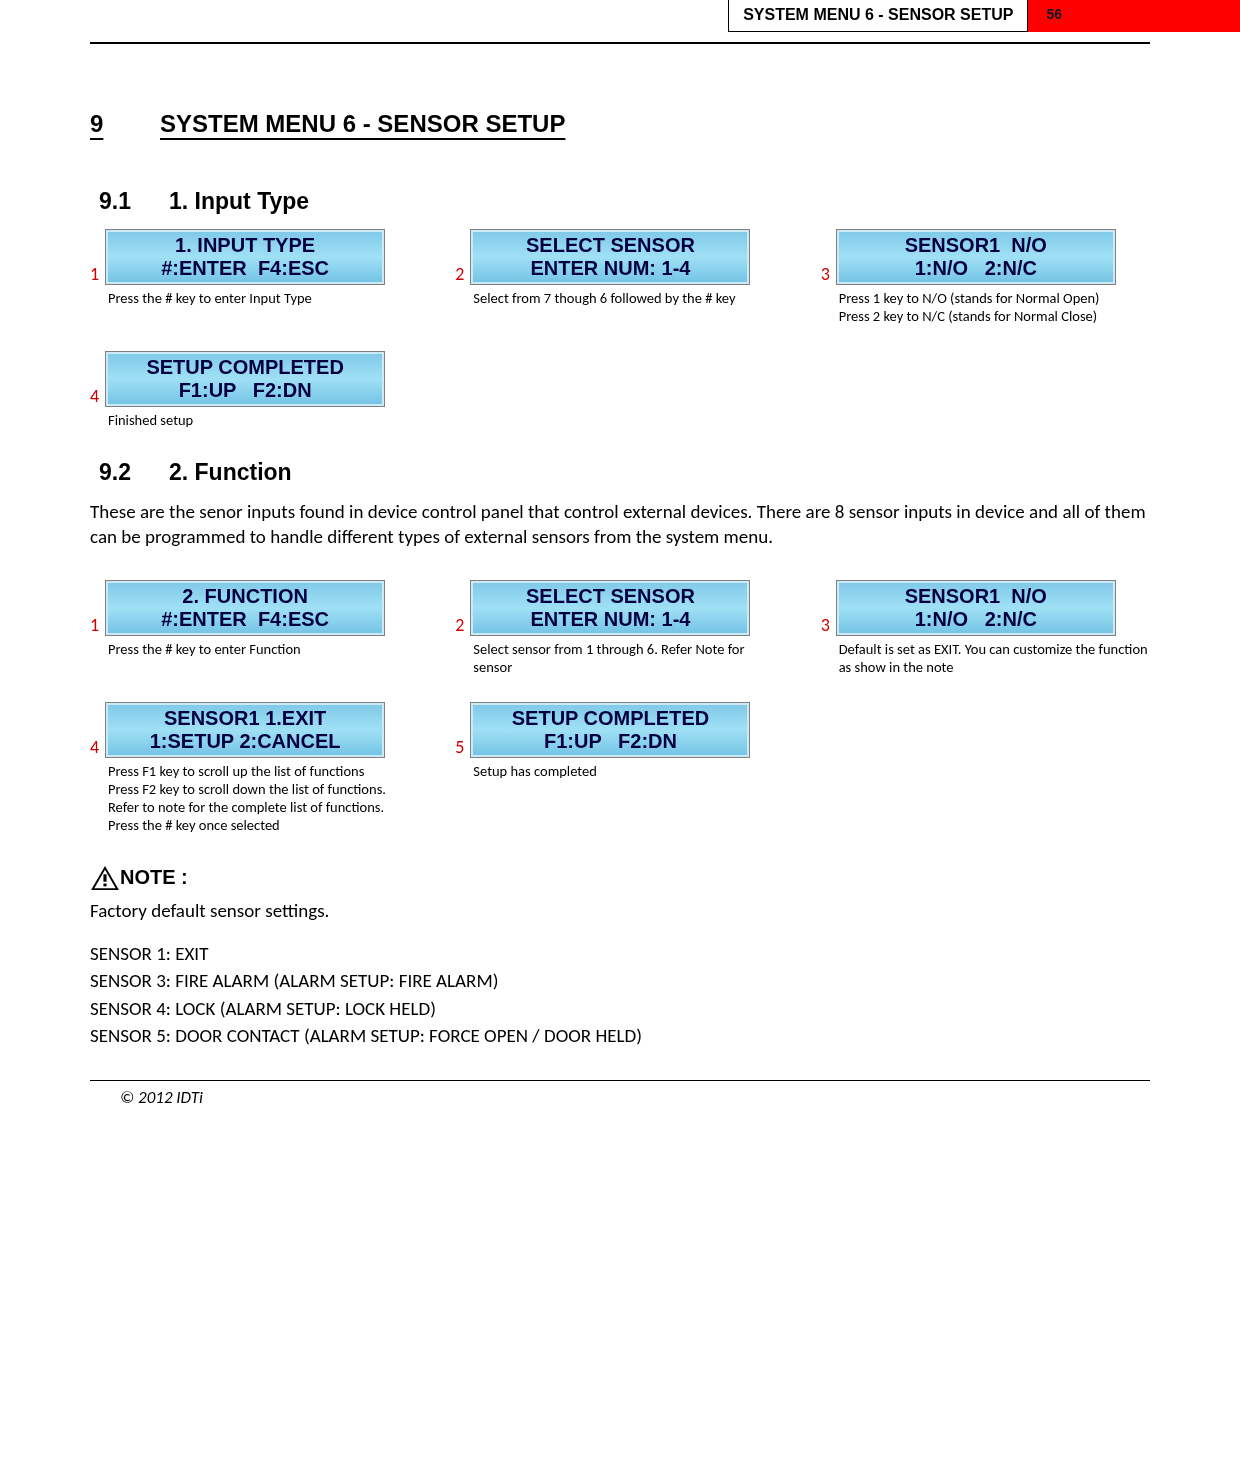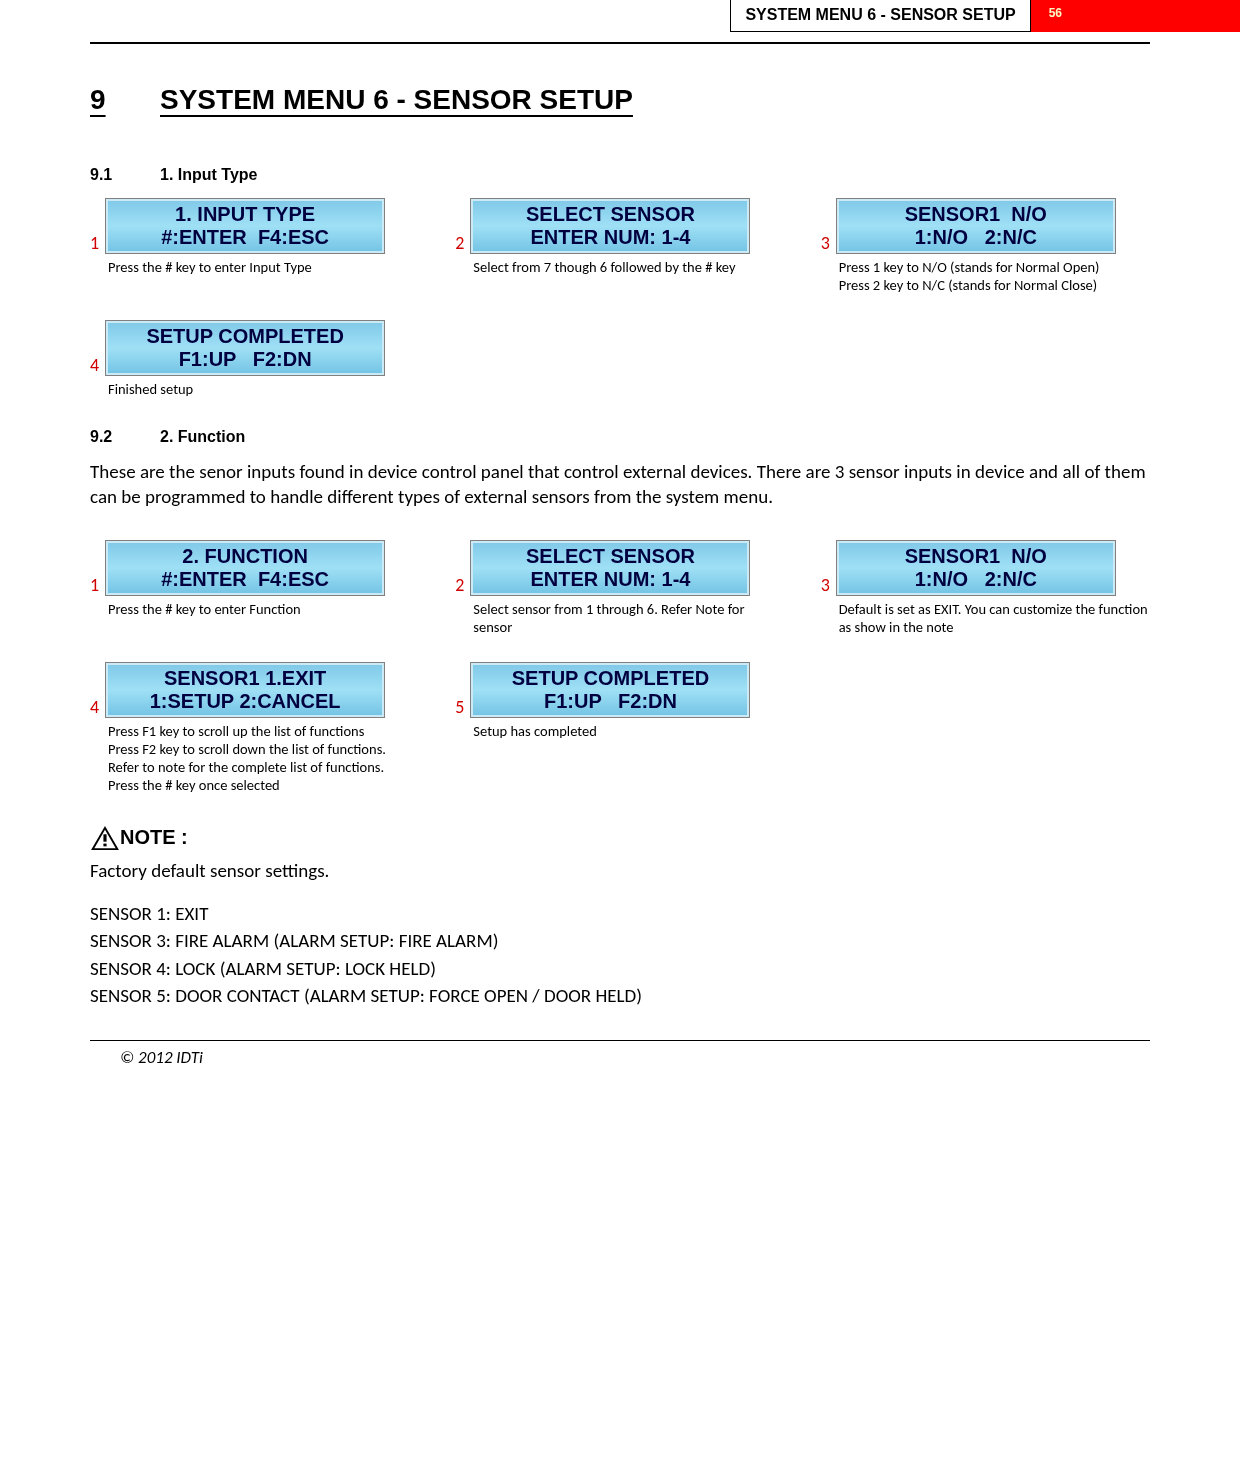--- a/index.html
+++ b/index.html
@@ -21,53 +21,54 @@
     background: #fff;
     font-family: Arial, sans-serif;
     font-weight: bold;
     font-size: 16px;
     padding: 6px 14px;
     border: 1px solid #000;
     border-top: none;
   }
   .top-bar-page {
     background: #ff0000;
-    color: #fef9c3;
-    font-family: Arial, sans-serif;
-    font-weight: bold;
-    font-size: 12px;
+    color: #0f172a;
+    font-family: Arial, sans-serif;
+    font-weight: bold;
+    font-size: 14px;
     padding: 6px 18px;
     border-top: none;
   }
   .top-bar-end {
     background: #ff0000;
     width: 160px;
   }
   .rule-under-header {
     border-bottom: 2px solid #000;
     margin: 10px 90px 0 90px;
   }
   .content {
     padding: 40px 90px 10px 90px;
   }
   h1.section {
     font-family: Arial, sans-serif;
     font-weight: bold;
-    font-size: 28px;
+    font-size: 24px;
     margin-bottom: 50px;
     text-decoration: underline;
     text-decoration-thickness: 2px;
     text-underline-offset: 6px;
+    margin-top: 26px;
   }
   h1.section .num { display:inline-block; width: 70px; text-decoration: underline; }
   h2.sub {
     font-family: Arial, sans-serif;
     font-weight: bold;
-    font-size: 16px;
-    margin: 24px 0 14px 0;
+    font-size: 23px;
+    margin: 24px 0 14px 9px;
   }
   h2.sub .num { display:inline-block; width: 70px; }
   p.body {
     font-size: 19px;
     line-height: 1.3;
     margin-bottom: 30px;
   }
   .step-grid {
     display: grid;
     grid-template-columns: 1fr 1fr 1fr;
@@ -210,21 +211,21 @@
       </div>
       <div class="caption" style="white-space: pre-line;">Finished setup</div>
     </div>
     <div></div>
       <div></div>
   </div>
 
   <h2 class="sub">
     <span class="num">9.2</span><span>2. Function</span>
   </h2>
-  <p class="body">These are the senor inputs found in device control panel that control external devices. There are 3 sensor inputs in device and all of them can be programmed to handle different types of external sensors from the system menu.</p>
+  <p class="body">These are the senor inputs found in device control panel that control external devices. There are 8 sensor inputs in device and all of them can be programmed to handle different types of external sensors from the system menu.</p>
 
   <div class="step-grid">
     <div class="step">
       <div class="step-row">
         <span class="step-num">1</span>
         <div class="lcd">
           <span class="l1">2. FUNCTION</span>
           <span class="l2">#:ENTER  F4:ESC</span>
         </div>
       </div>

